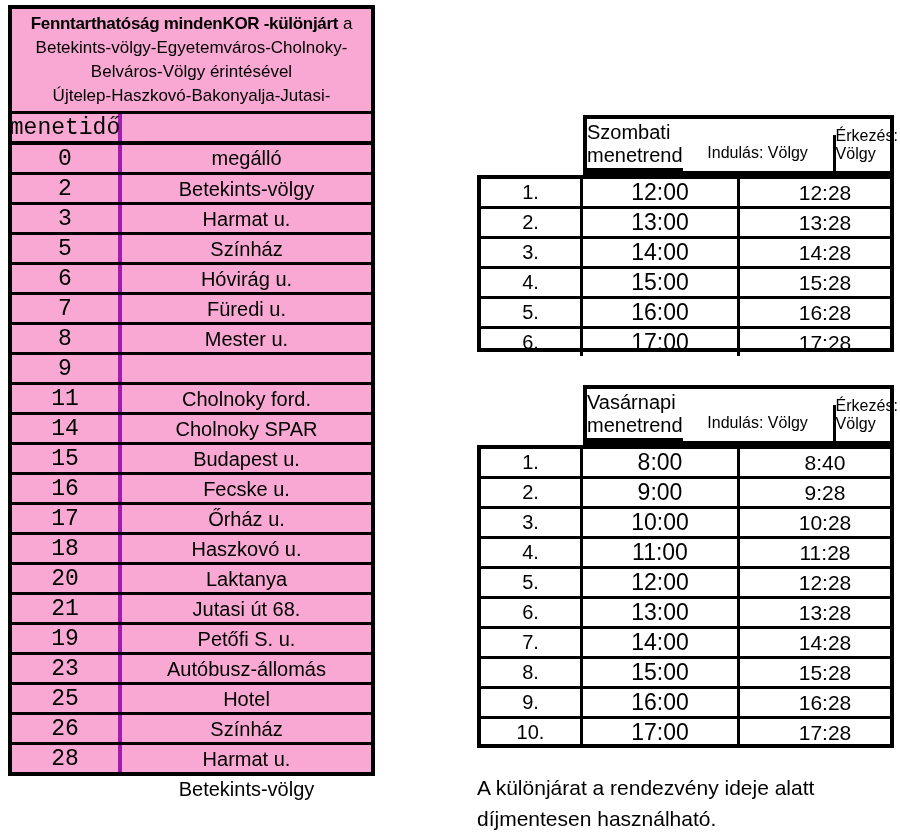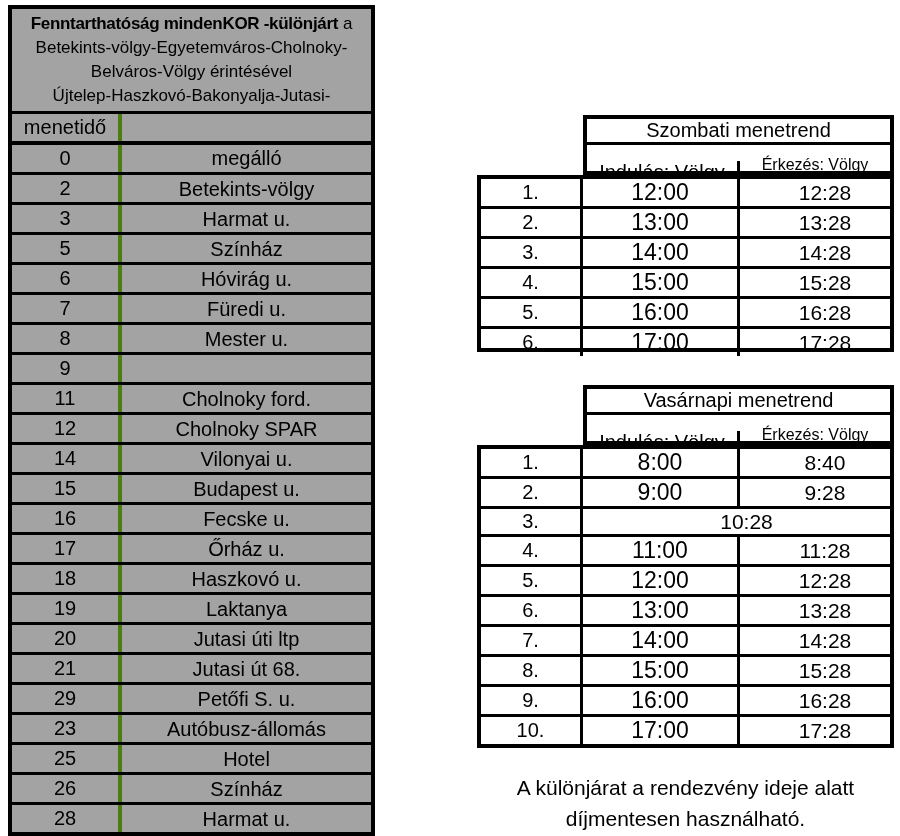--- a/index.html
+++ b/index.html
@@ -17,21 +17,21 @@
   }
   .abs { position: absolute; }
 
   
   .stops-table {
     left: 8px;
     top: 5px;
     width: 367px;
     border: 4px solid #000;
     box-sizing: border-box;
-    background: #a3a3a3;
+    background: #f9a8d4;
   }
   .st-title {
     border-bottom: 3px solid #000;
     padding: 3px 2px;
     text-align: center;
     font-size: 17px;
     line-height: 24px;
   }
   .st-title .bold {
     font-weight: bold;
@@ -43,61 +43,62 @@
     border-bottom: 4px solid #000;
   }
   .lt-row {
     display: flex;
     height: 27px;
     border-top: 3px solid #000;
   }
   .st-body .lt-row:first-child { border-top: none; }
   .lt-cell-time {
     width: 106px;
-    border-right: 4px solid #4d7c0f;
-    display: flex;
-    align-items: center;
-    justify-content: center;
-    font-size: 20px;
+    border-right: 4px solid #a21caf;
+    display: flex;
+    align-items: center;
+    justify-content: center;
+    font-size: 23px;
+    font-family: Liberation Mono, monospace;
   }
   .lt-cell-stop {
     flex: 1;
     display: flex;
     align-items: center;
     justify-content: center;
     font-size: 20px;
     margin-top: 44px;
   }
 
   
   .rt-header {
     width: 311px;
     height: 60px;
     border: 4px solid #000;
     box-sizing: border-box;
     display: flex;
-    flex-direction: column;
+    flex-direction: row;
     background: #fff;
   }
   .rt-title {
     flex: 1;
     border-bottom: 3px solid #000;
     display: flex;
     align-items: center;
     justify-content: center;
     font-size: 20px;
   }
   .rt-cols { flex: 1; display: flex; }
   .rt-col-dep {
     width: 150px;
     border-right: 3px solid #000;
     display: flex;
     align-items: center;
     justify-content: center;
-    font-size: 20px;
+    font-size: 16px;
     margin-top: 16px;
   }
   .rt-col-arr {
     flex: 1;
     display: flex;
     align-items: center;
     justify-content: center;
     font-size: 16px;
   }
 
@@ -143,21 +144,20 @@
     justify-content: center;
     font-size: 21px;
     margin-left: 20px;
   }
 
   
   .footer-note {
     left: 477px;
     top: 772px;
     width: 417px;
-    text-align: center;
     font-size: 21px;
     line-height: 31px;
   }
 </style>
 </head>
 <body>
 
 <div class="abs stops-table">
   <div class="st-title">
     <div><span class="bold">Fenntarthatóság mindenKOR -különjárt</span><span> a</span></div>
@@ -199,57 +199,49 @@
       </div>
       <div class="lt-row">
         <div class="lt-cell-time">9</div>
         <div class="lt-cell-stop">Cholnoky ford.</div>
       </div>
       <div class="lt-row">
         <div class="lt-cell-time">11</div>
         <div class="lt-cell-stop">Cholnoky SPAR</div>
       </div>
       <div class="lt-row">
-        <div class="lt-cell-time">12</div>
-        <div class="lt-cell-stop">Vilonyai u.</div>
-      </div>
-      <div class="lt-row">
         <div class="lt-cell-time">14</div>
         <div class="lt-cell-stop">Budapest u.</div>
       </div>
       <div class="lt-row">
         <div class="lt-cell-time">15</div>
         <div class="lt-cell-stop">Fecske u.</div>
       </div>
       <div class="lt-row">
         <div class="lt-cell-time">16</div>
         <div class="lt-cell-stop">Őrház u.</div>
       </div>
       <div class="lt-row">
         <div class="lt-cell-time">17</div>
         <div class="lt-cell-stop">Haszkovó u.</div>
       </div>
       <div class="lt-row">
         <div class="lt-cell-time">18</div>
         <div class="lt-cell-stop">Laktanya</div>
       </div>
       <div class="lt-row">
-        <div class="lt-cell-time">19</div>
-        <div class="lt-cell-stop">Jutasi úti ltp</div>
-      </div>
-      <div class="lt-row">
         <div class="lt-cell-time">20</div>
         <div class="lt-cell-stop">Jutasi út 68.</div>
       </div>
       <div class="lt-row">
         <div class="lt-cell-time">21</div>
         <div class="lt-cell-stop">Petőfi S. u.</div>
       </div>
       <div class="lt-row">
-        <div class="lt-cell-time">29</div>
+        <div class="lt-cell-time">19</div>
         <div class="lt-cell-stop">Autóbusz-állomás</div>
       </div>
       <div class="lt-row">
         <div class="lt-cell-time">23</div>
         <div class="lt-cell-stop">Hotel</div>
       </div>
       <div class="lt-row">
         <div class="lt-cell-time">25</div>
         <div class="lt-cell-stop">Színház</div>
       </div>
@@ -317,20 +309,21 @@
       <div class="rt-cell-dep">8:00</div>
       <div class="rt-cell-arr">8:40</div>
     </div>
     <div class="rt-row">
       <div class="rt-cell-num">2.</div>
       <div class="rt-cell-dep">9:00</div>
       <div class="rt-cell-arr">9:28</div>
     </div>
     <div class="rt-row">
       <div class="rt-cell-num">3.</div>
+      <div class="rt-cell-dep">10:00</div>
       <div class="rt-cell-arr">10:28</div>
     </div>
     <div class="rt-row">
       <div class="rt-cell-num">4.</div>
       <div class="rt-cell-dep">11:00</div>
       <div class="rt-cell-arr">11:28</div>
     </div>
     <div class="rt-row">
       <div class="rt-cell-num">5.</div>
       <div class="rt-cell-dep">12:00</div>

